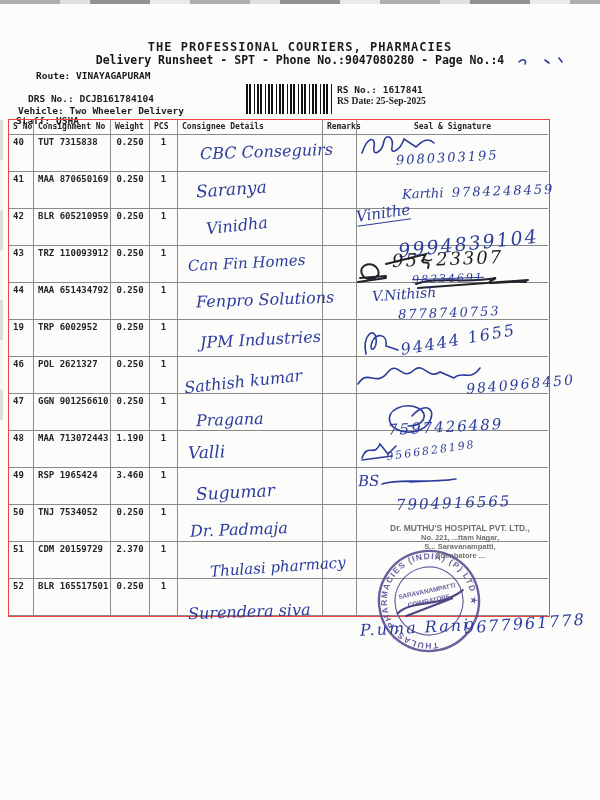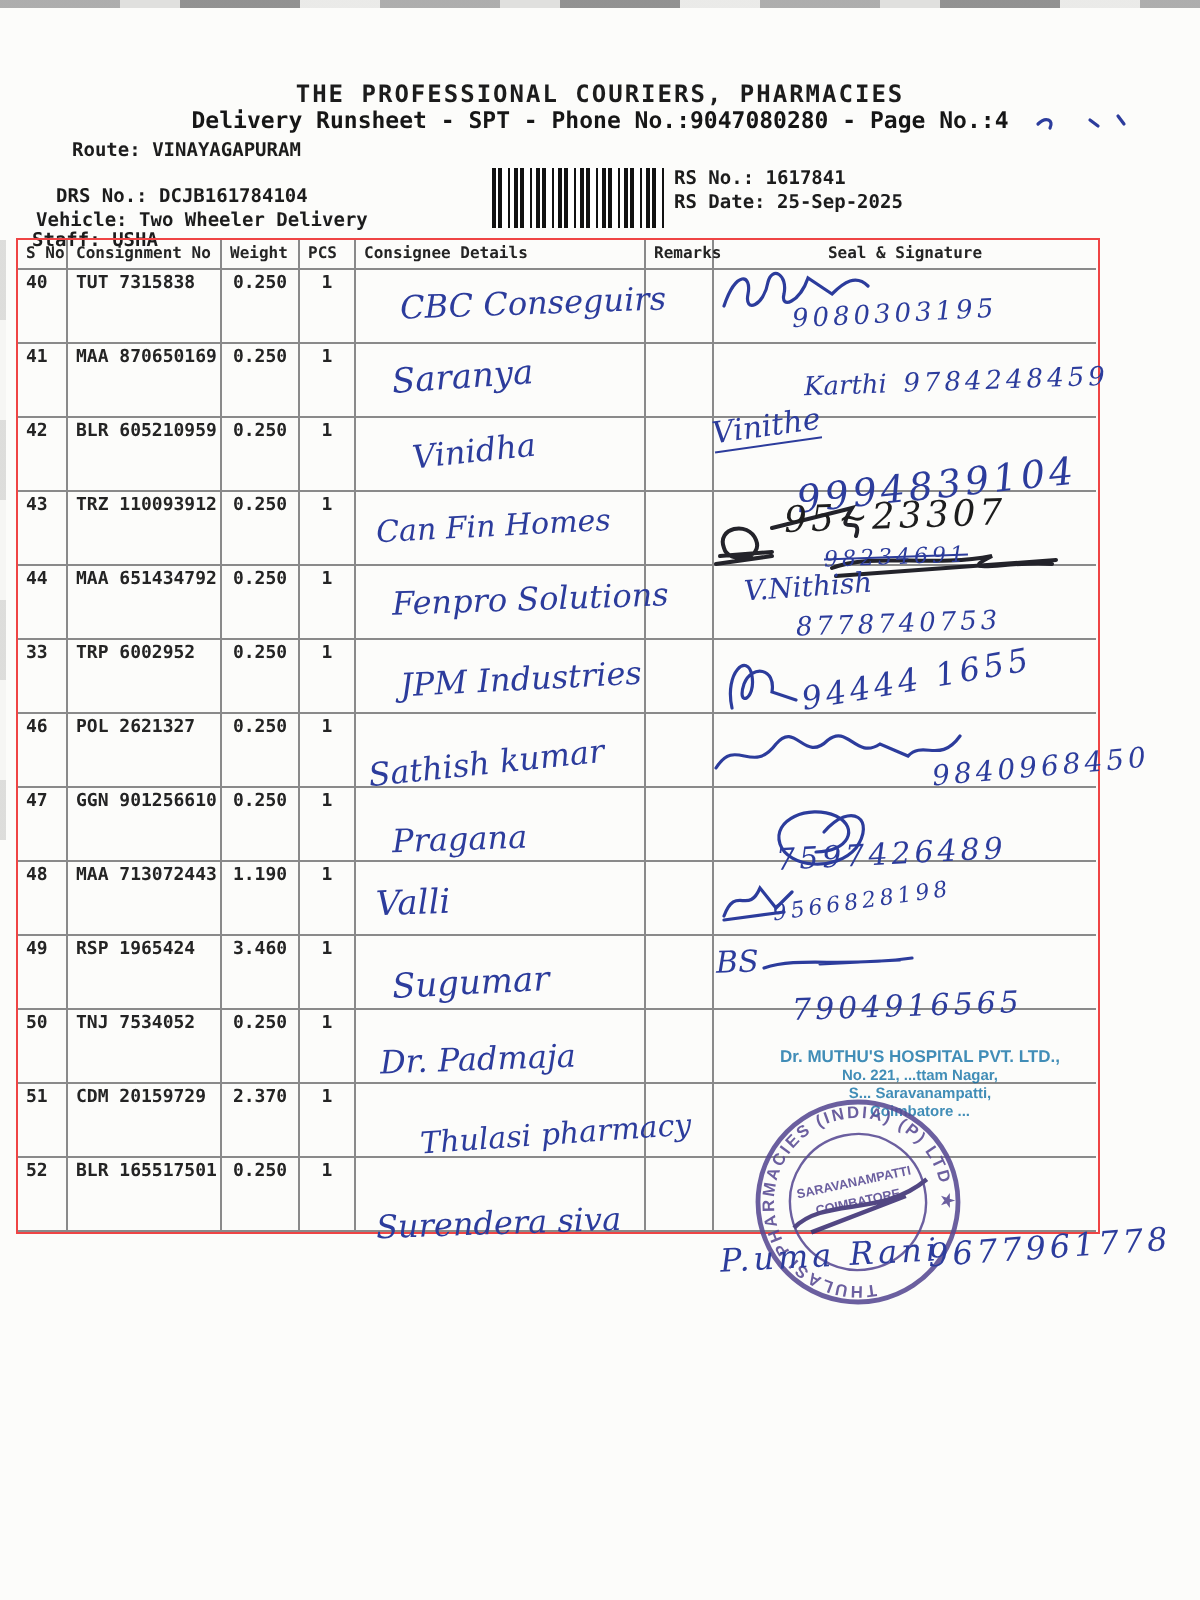--- a/index.html
+++ b/index.html
@@ -28,21 +28,21 @@
   
   .hw{position:absolute;font-family:"DejaVu Serif","Liberation Serif",serif;font-style:italic;color:#2c3c9c;white-space:nowrap;}
   .ph{letter-spacing:2px;}
   .blk{color:#1d1d1d;}
   .struck{text-decoration:line-through;}
   svg{position:absolute;overflow:visible;}
   .sig path{fill:none;stroke:#2c3c9c;stroke-width:1.6;stroke-linecap:round;}
   .sig.dark path{stroke:#23232a;stroke-width:2;}
   
   .hstamp{position:absolute;left:360px;top:524px;width:200px;text-align:center;
-    font-family:"Liberation Sans",sans-serif;font-weight:bold;color:#0369a1;opacity:.75;line-height:9px;}
+    font-family:"Liberation Sans",sans-serif;font-weight:bold;color:#404040;opacity:.75;line-height:9px;}
   .hstamp .l1{font-size:8.5px;}
   .hstamp .l2{font-size:7.5px;}
   
   .rstamp{position:absolute;left:373px;top:545px;width:112px;height:112px;transform:rotate(-12deg);opacity:.88;}
   .rstamp text{font-family:"Liberation Sans",sans-serif;fill:#584a93;}
   .penmark{position:absolute;left:515px;top:52px;}
 </style>
 </head>
 <body>
 
@@ -53,21 +53,21 @@
   <div class="title">THE PROFESSIONAL COURIERS, PHARMACIES</div>
   <div class="subtitle">Delivery Runsheet - SPT - Phone No.:9047080280 - Page No.:4</div>
 
   <div class="info" style="left:16px;top:70px;padding-left:20px;"><span>Route:</span> <span>VINAYAGAPURAM</span></div>
   <div class="info" style="left:16px;top:81px;margin-top:34px;"><span>Staff:</span> <span>USHA</span></div>
   <div class="info" style="left:13px;top:93px;padding-left:15px;"><span>DRS No.:</span> <span>DCJB161784104</span></div>
   <div class="info" style="left:18px;top:105px;"><span>Vehicle:</span> <span>Two Wheeler Delivery</span></div>
 
   <div class="barcode"></div>
   <div class="info" style="left:337px;top:84px;"><span>RS No.:</span> <span>1617841</span></div>
-  <div class="info" style="left:337px;top:96px;"><span>RS Date:</span> <span>25-Sep-2025</span></div>
+  <div class="info" style="left:337px;top:96px;font-family:Liberation Serif, serif;"><span>RS Date:</span> <span>25-Sep-2025</span></div>
 
   <svg class="penmark sig" width="50" height="16">
     <path d="M4,10 C8,6 12,8 10,12 M30,8 l4,3 M44,6 l3,4" stroke-width="1.2"></path>
   </svg>
 
   <div id="tbl">
     <div class="trow thead">
       <div class="c">S No</div>
       <div class="c">Consignment No</div>
       <div class="c">Weight</div>
@@ -116,21 +116,21 @@
       <div class="trow tdata">
         <div class="c">44</div>
         <div class="c">MAA 651434792</div>
         <div class="c center">0.250</div>
         <div class="c center">1</div>
         <div class="c"></div>
         <div class="c"></div>
         <div class="c"></div>
       </div>
       <div class="trow tdata">
-        <div class="c">33</div>
+        <div class="c">19</div>
         <div class="c">TRP 6002952</div>
         <div class="c center">0.250</div>
         <div class="c center">1</div>
         <div class="c"></div>
         <div class="c"></div>
         <div class="c"></div>
       </div>
       <div class="trow tdata">
         <div class="c">46</div>
         <div class="c">POL 2621327</div>

